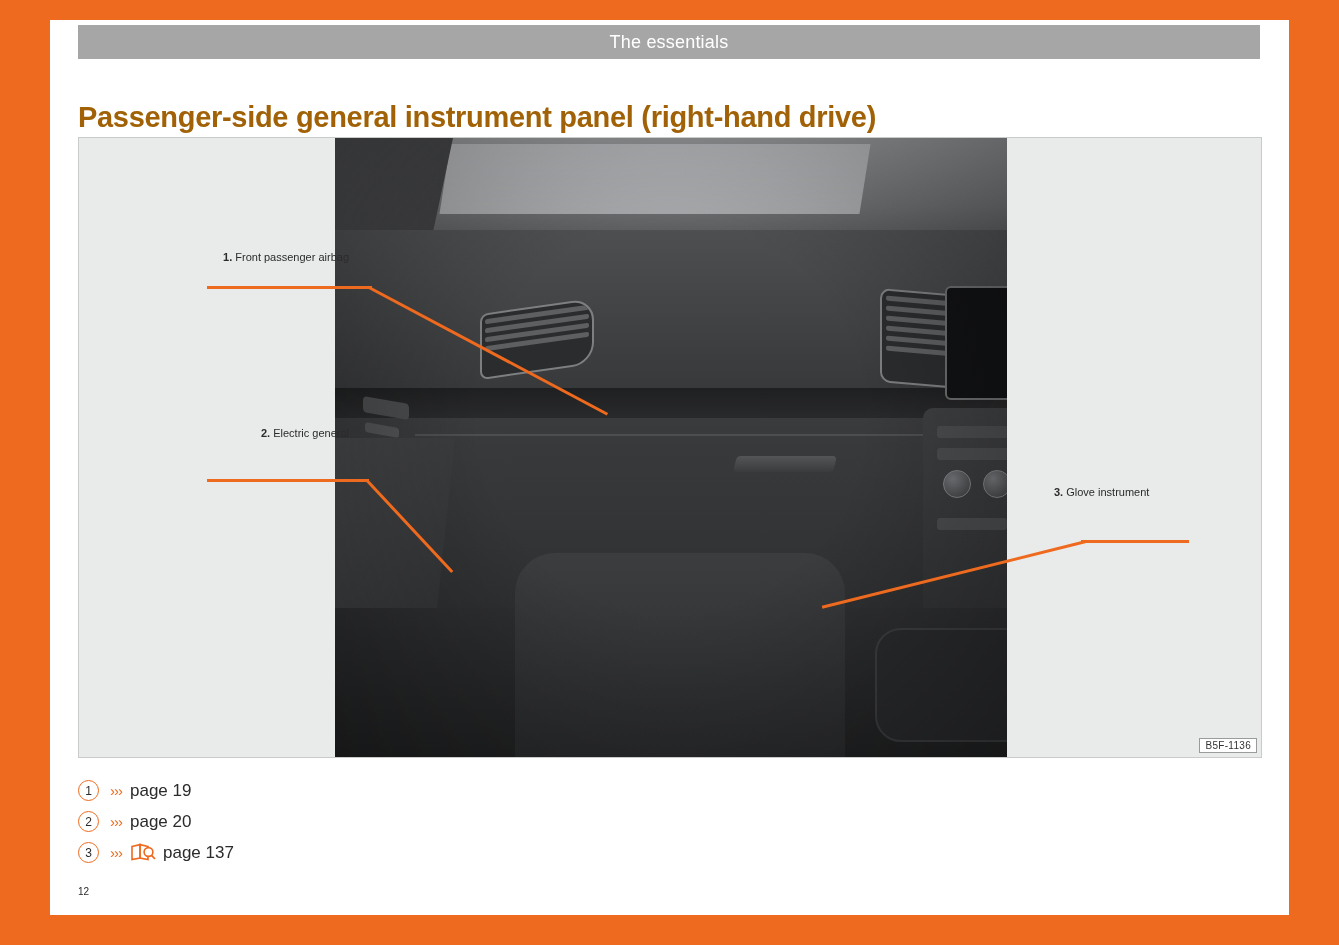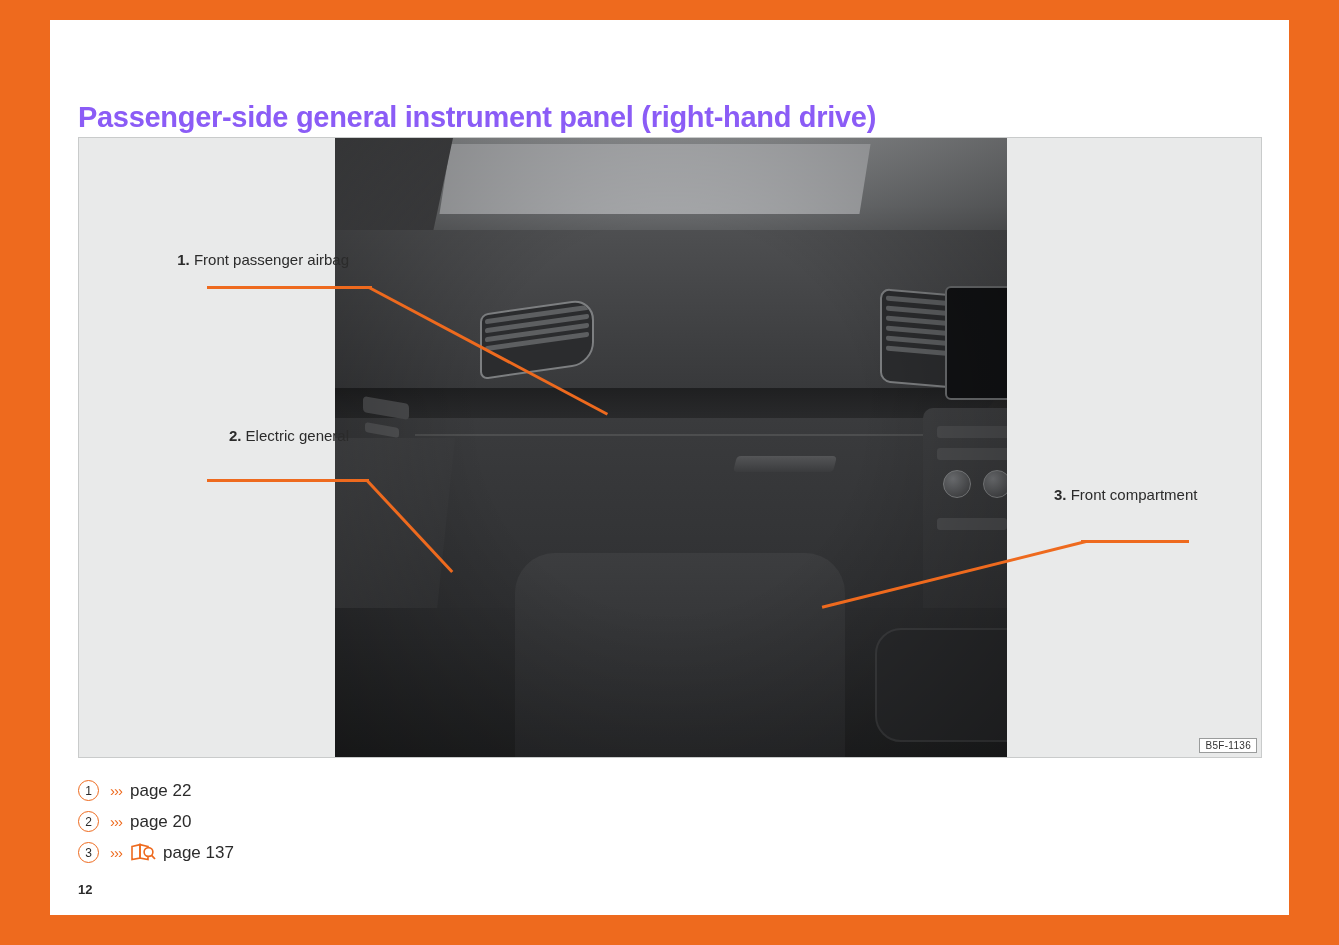--- a/index.html
+++ b/index.html
@@ -35,21 +35,21 @@
     align-items: center;
     justify-content: center;
     letter-spacing: 0.2px;
   }
   
   .page-title {
     position: absolute;
     left: 28px;
     top: 62px;
     width: 1150px;
-    color: #8b5cf6;
+    color: #a16207;
     font-size: 29px;
     font-weight: bold;
     letter-spacing: -0.3px;
   }
   
   .figure {
     position: absolute;
     left: 28px;
     top: 117px;
     width: 1184px;
@@ -228,21 +228,21 @@
     border: 1px solid #9a9c9c;
     font-size: 10px;
     color: #333;
     padding: 1px 5px;
     letter-spacing: .3px;
     margin-top: 48px;
   }
   
   .callout {
     position: absolute;
-    font-size: 15px;
+    font-size: 11px;
     color: #2b2b2b;
     line-height: 1.35;
   }
   .callout .num {
     font-weight: bold;
   }
   .callout.right-align { text-align: right; }
   .leader {
     position: absolute;
     background: #ee6a1e;
@@ -285,30 +285,33 @@
     margin-right: 8px;
   }
   .book-icon {
     display: inline-flex;
     margin-right: 7px;
   }
   .page-num {
     position: absolute;
     left: 28px;
     bottom: 18px;
-    font-size: 13px;
-    font-weight: bold;
+    font-size: 10px;
+    font-weight: normal;
     color: #2b2b2b;
   }
 </style>
 </head>
 <body>
 
 <div class="page">
 
+  <div class="header-bar">
+    <span>The essentials</span>
+  </div>
 
   <h1 class="page-title">Passenger-side general instrument panel (right-hand drive)</h1>
 
   <div class="figure">
 
     <div class="photo">
       <div class="ph-sky"></div>
       <div class="ph-windshield"></div>
       <div class="ph-pillar"></div>
       <div class="ph-dashtop"></div>
@@ -360,34 +363,34 @@
 
     <div class="callout right-align" style="left:70px; top:288px; width:200px;">
       <span class="num">2.</span>
       <span>Electric general</span>
     </div>
     <div class="leader" style="left:128px; top:341px; width:162px;"></div>
     <div class="leader diag" style="left:288px; top:341px; width:125px; transform: rotate(47deg);"></div>
 
     <div class="callout" style="left:975px; top:347px; width:180px;">
       <span class="num">3.</span>
-      <span>Front compartment</span>
+      <span>Glove instrument</span>
     </div>
     <div class="leader" style="left:1002px; top:402px; width:108px;"></div>
     <div class="leader diag" style="left:735px; top:402px; width:272px; transform: rotate(-14deg); transform-origin: right center;"></div>
 
     <div class="fig-code">B5F-1136</div>
   </div>
 
   <div class="refs">
 
     <div class="ref-row">
       <span class="ref-circle">1</span>
       <span class="chev">›››</span>
-      <span>page 22</span>
+      <span>page 19</span>
     </div>
 
     <div class="ref-row">
       <span class="ref-circle">2</span>
       <span class="chev">›››</span>
       <span>page 20</span>
     </div>
 
     <div class="ref-row">
       <span class="ref-circle">3</span>

